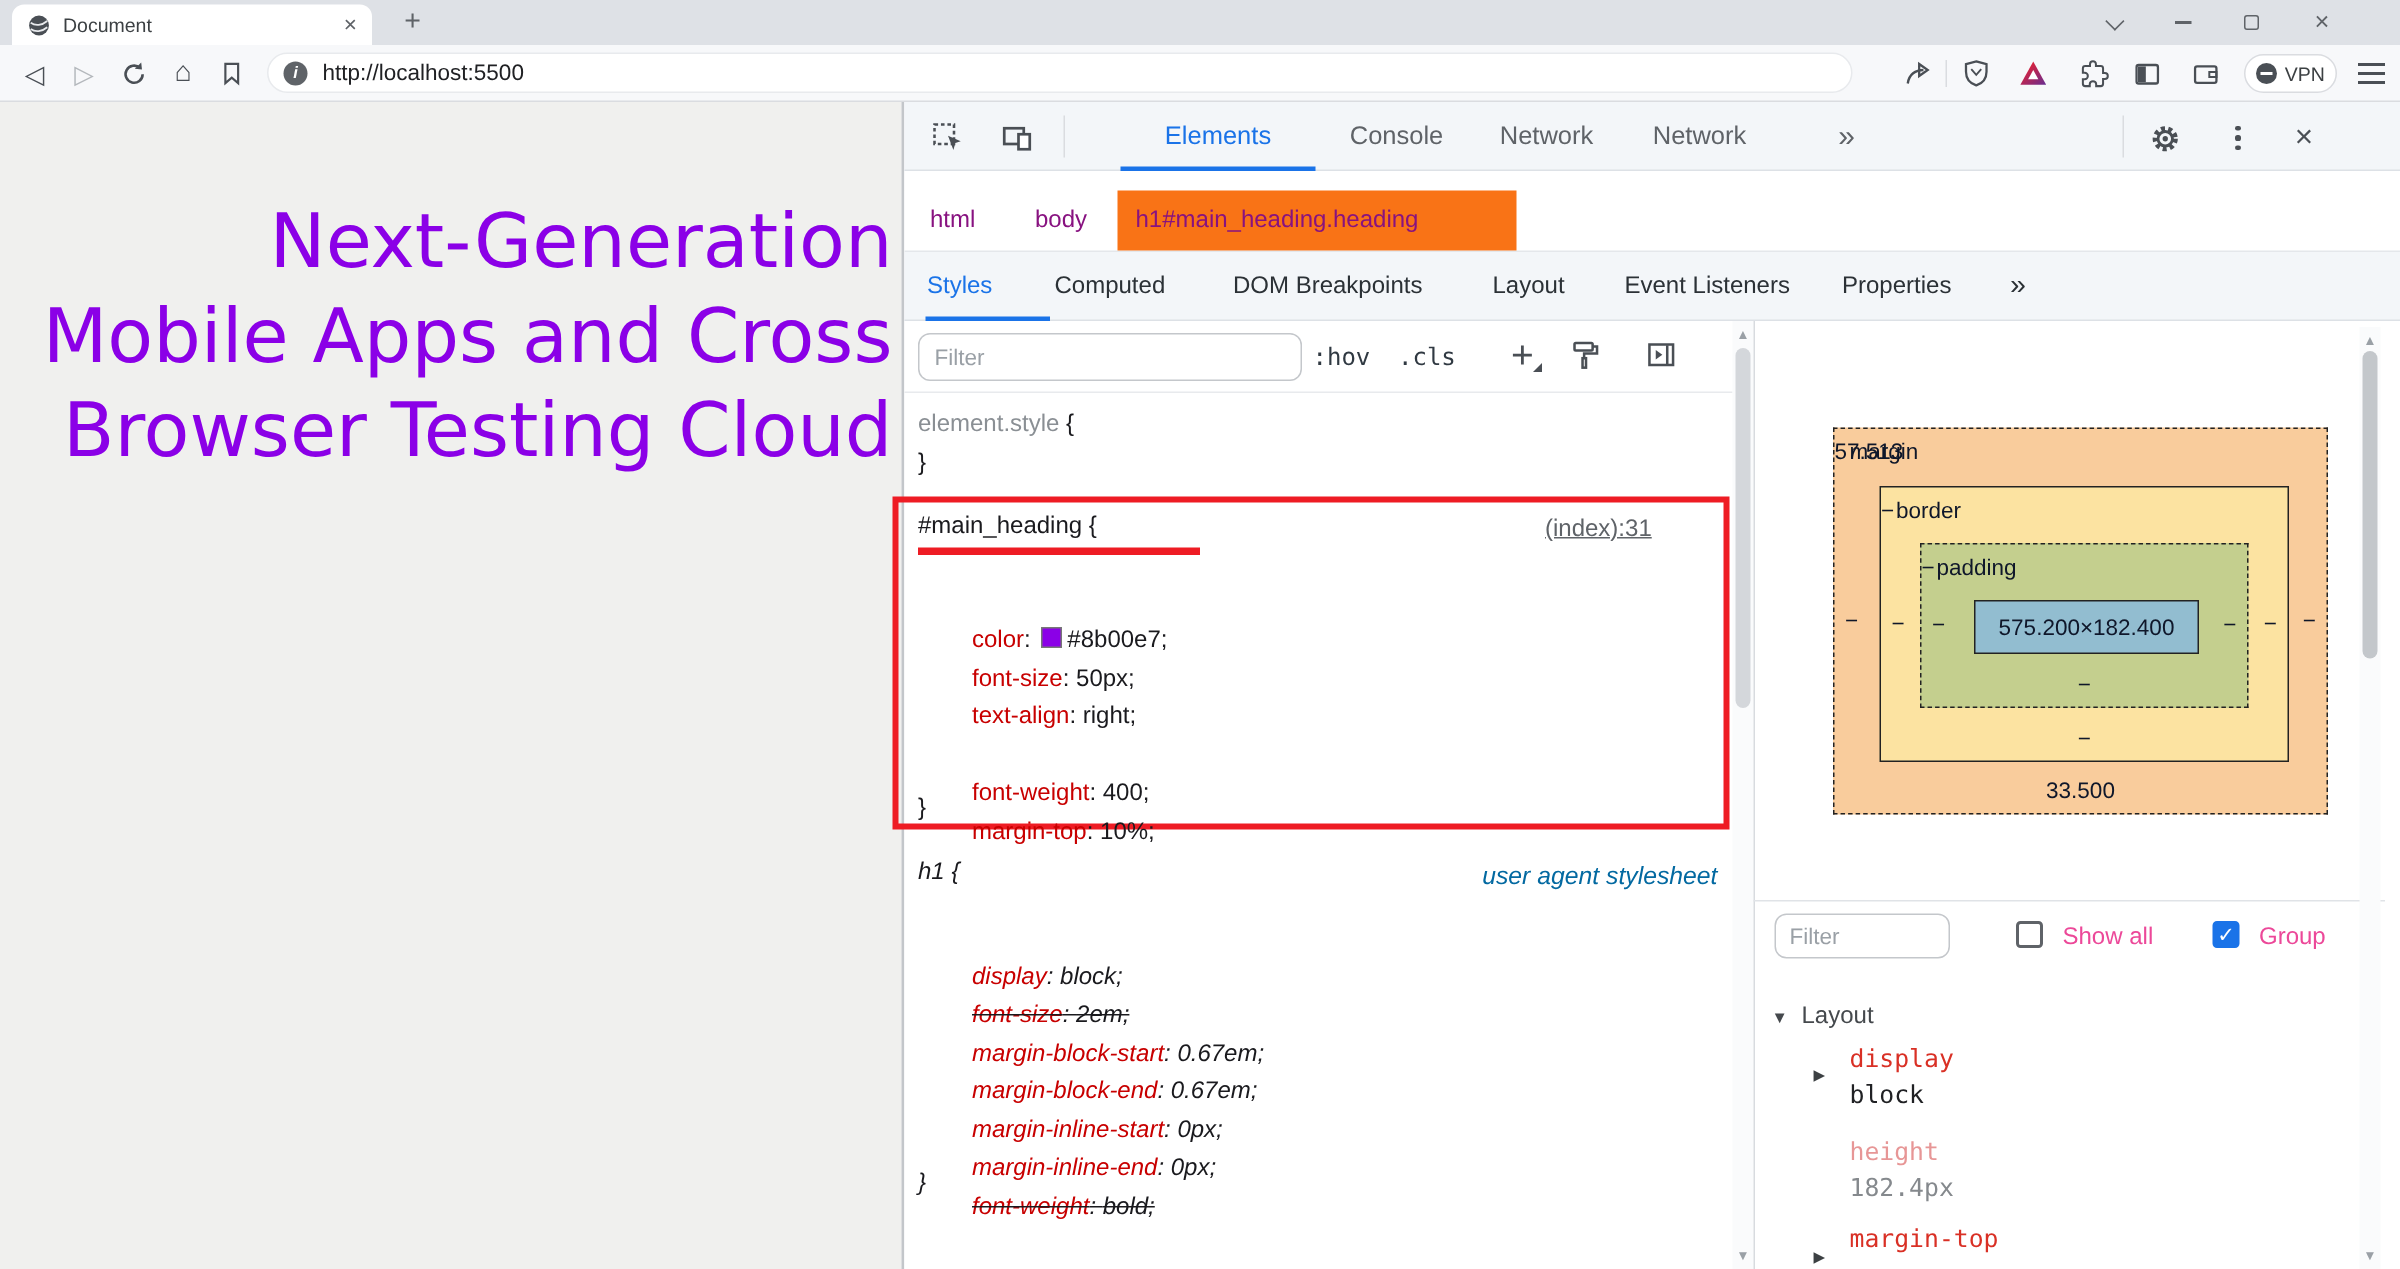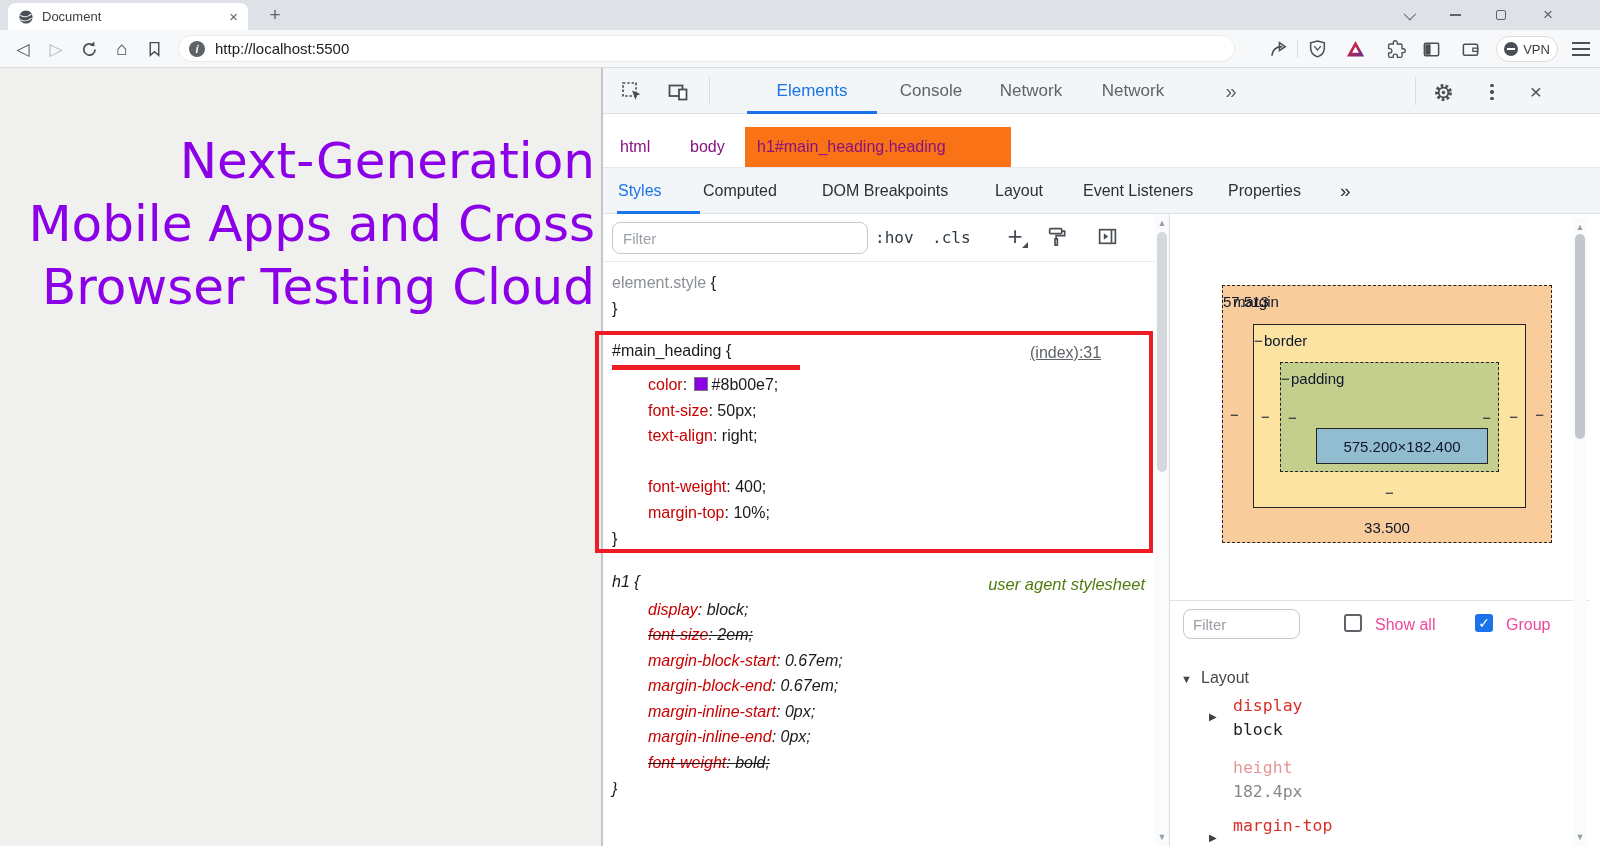--- a/index.html
+++ b/index.html
@@ -76,43 +76,43 @@
                   padding:0 10px; font-size:15px; color:#202124; font-family:"Liberation Sans",sans-serif; background:#fff; }
   .filter-input::placeholder { color:#9aa0a6; }
   .toggle-txt { position:absolute; top:14px; font-family:"DejaVu Sans Mono",monospace; font-size:16px; color:#303942; }
   .plusbtn { position:absolute; left:398px; top:6px; width:28px; height:32px; font-size:26px; color:#4a4f55;
              display:flex; align-items:center; justify-content:center; }
   .plusbtn::after { content:""; position:absolute; right:1px; bottom:4px; border-left:6px solid transparent; border-bottom:6px solid #4a4f55; }
 
   .styles-content { position:absolute; left:0; top:194px; width:552px; height:584px; background:#fff;
                     font-family:"DejaVu Sans Mono", monospace; font-size:17px; }
   .cl { position:absolute; left:9px; height:23px; white-space:pre; color:#1a1a1e; }
-  .cl.prop { left:45px; }
+  .cl.prop { left:45px;margin-top:42px; }
   .pname { color:#c80000; }
   .sel-gray { color:#8a8f94; }
   .ua { font-style:italic; }
   .struck { text-decoration:line-through; }
   .swatch { display:inline-block; width:14px; height:14px; border:1px solid #777; margin:0 4px 0 2px; vertical-align:-1px; }
   .rule-src { position:absolute; font-size:16px; color:#5f6368; text-decoration:underline; }
-  .ua-src { position:absolute; font-size:16.5px; color:#4d7c0f; font-style:italic; text-decoration:none; }
+  .ua-src { position:absolute; font-size:16.5px; color:#0369a1; font-style:italic; text-decoration:none; }
   .red-box { position:absolute; left:-8px; top:263px; width:558px; height:222px; border:4px solid #ee1c24; }
   .red-underline { position:absolute; left:9px; top:297px; width:188px; height:5px; background:#ee1c24; }
 
   .scrollbar-v { position:absolute; width:14px; background:#fafbfc; }
   .sb-arrow { position:absolute; left:0; width:14px; height:14px; color:#9aa0a6; font-size:9px; display:flex; align-items:center; justify-content:center; }
   .sb-thumb { position:absolute; left:2px; width:10px; background:#d4d7db; border-radius:5px; }
   .split-divider { position:absolute; left:566px; top:146px; width:1px; height:632px; background:#d8dbdf; }
 
   
   .bm-label, .bm-val { font-size:15px; color:#0f172a; }
   .bm-margin { position:absolute; left:619px; top:217px; width:330px; height:258px; background:#f9cc9c; border:1px dashed #222; }
   .bm-border { position:absolute; left:30px; top:38px; width:273px; height:184px; background:#fce3a1; border:1px solid #222; }
   .bm-padding { position:absolute; left:26px; top:37px; width:219px; height:110px; background:#c4cf8e; border:1px dashed #222; }
-  .bm-content { position:absolute; left:35px; top:37px; width:172px; height:36px; background:#92bdd0; border:1px solid #222;
-                display:flex; align-items:center; justify-content:center;margin-top:28px; }
+  .bm-content { position:absolute; left:35px; top:37px; width:150px; height:36px; background:#92bdd0; border:1px solid #222;
+                display:flex; align-items:center; justify-content:center; }
   .bm-toprow { position:absolute; left:0; top:7px; width:100%; text-align:left; }
   .bm-botrow { position:absolute; left:0; bottom:6px; width:100%; text-align:center; }
   .bm-namelabel { position:absolute; left:10px; top:7px; }
   .bm-dash-l { position:absolute; left:7px; top:50%; transform:translateY(-50%); }
   .bm-dash-r { position:absolute; right:7px; top:50%; transform:translateY(-50%); }
 
   
   .sb-hdiv { position:absolute; left:566px; top:532px; width:421px; height:1px; background:#e0e3e7; }
   .sb-filter { position:absolute; left:580px; top:541px; width:117px; height:30px; border:1px solid #c4c7cb; border-radius:8px;
                padding:0 9px; font-size:15px; font-family:"Liberation Sans",sans-serif; }

